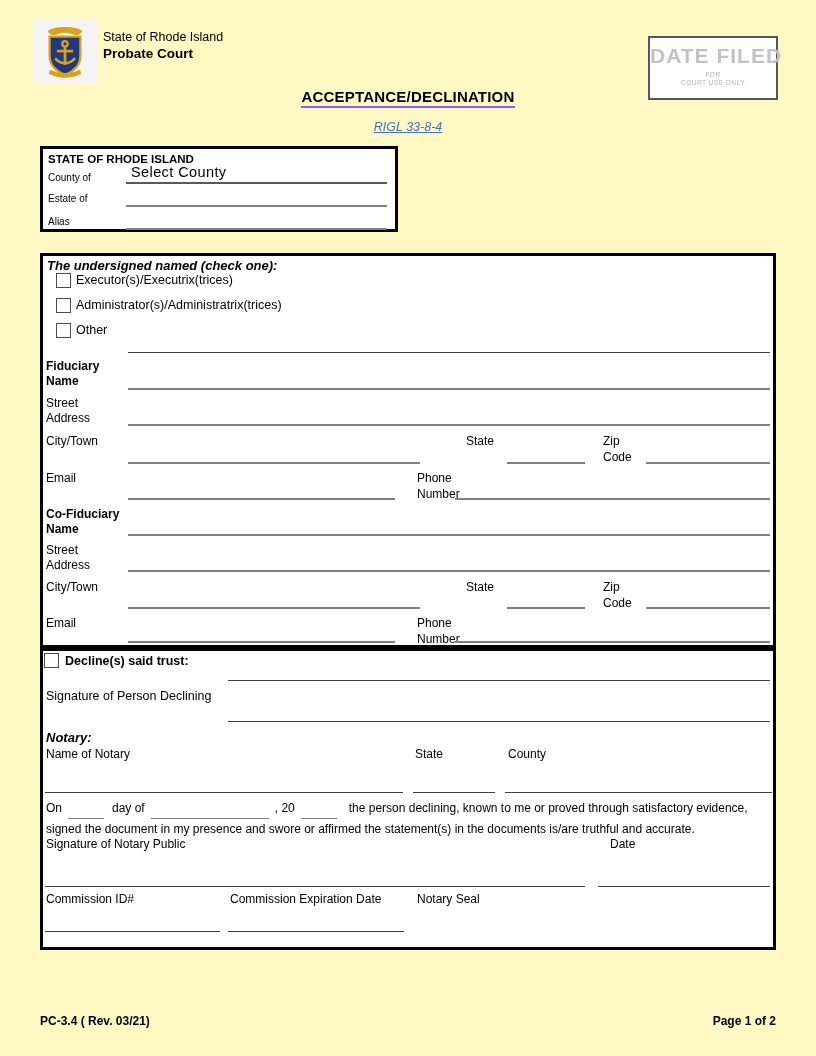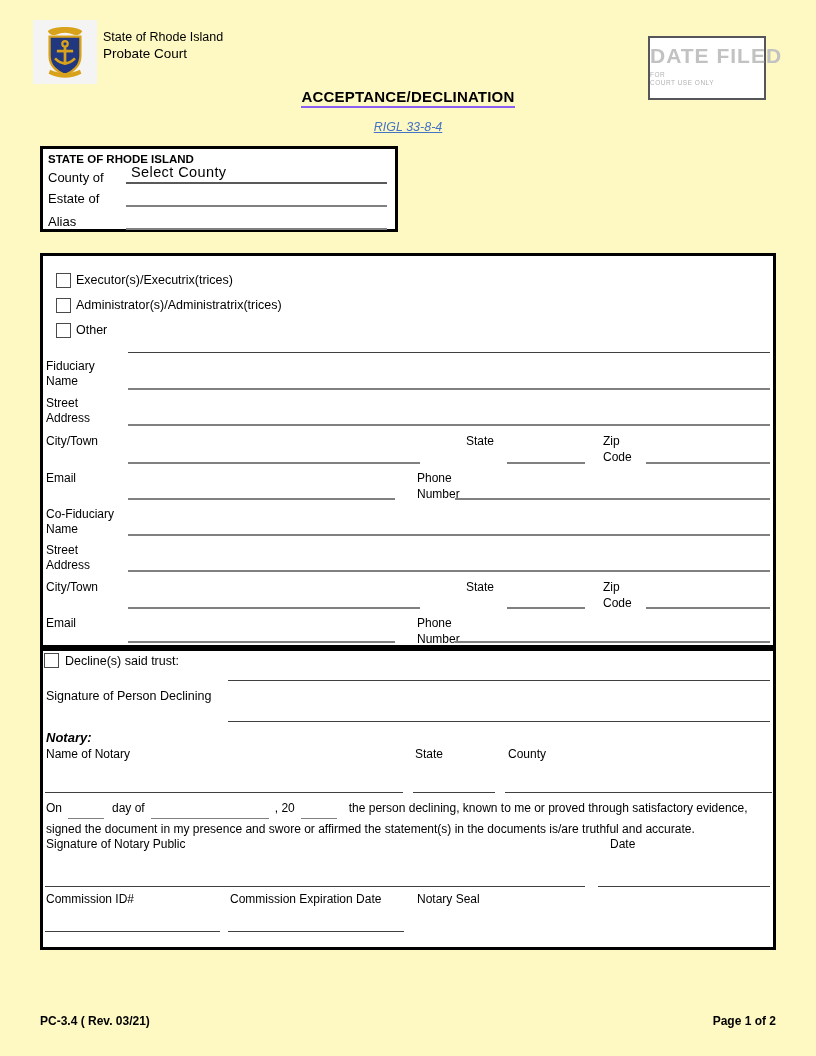--- a/index.html
+++ b/index.html
@@ -1,36 +1,36 @@
 <!DOCTYPE html>
 <html style="--link: #4472C4; --line_gray: #808080; --line_dark: #404040; --stamp_gray: #C2C2C2; --shield_blue: #21377F; --seal_gold: #D9A21B;"><head>
 <meta charset="utf-8">
 <style>
   *{margin:0;padding:0;box-sizing:border-box}
   html,body{width:816px;height:1056px;overflow:hidden;background:#fff}
   body{font-family:"Liberation Sans",sans-serif;color:#000;position:relative}
   .abs{position:absolute}
-  .b{font-weight:normal}
+  .b{font-weight:bold}
   .page{position:absolute;left:0;top:0;width:816px;height:1056px;background:#fef9c3}
   .box{position:absolute;border:3px solid #000;background:#fff}
   .line{position:absolute;height:0;border-bottom:2px solid var(--line_gray,#808080)}
   .line.dark{border-bottom:1.5px solid var(--line_dark,#404040)}
   .line.black{border-bottom:2.5px solid #000}
   .cb{position:absolute;width:15px;height:15px;border:1.6px solid #4a4a4a;background:#fff}
   .lbl{font-size:12px;line-height:15px}
   .lbl2{font-size:12.5px;line-height:15px}
-  .sm{font-size:13px;line-height:12px}
+  .sm{font-size:10px;line-height:12px}
   .h-box{font-size:11.5px;font-weight:bold;line-height:14px}
   .selval{font-size:14.5px;font-weight:normal;letter-spacing:.4px;white-space:nowrap}
   .sechead{font-size:13px;font-weight:bold;font-style:italic}
   .logo{position:absolute;left:33px;top:20px;width:64px;height:64px;background:#f4f4f4;display:flex;align-items:center;justify-content:center}
   .title{position:absolute;left:0;top:88px;width:100%;text-align:center}
   .title .t1{display:inline-block;font-size:15px;font-weight:bold;border-bottom:2px solid #8b5cf6;padding-bottom:1px;letter-spacing:.2px}
   .title .t2{margin-top:12px;font-size:12.5px;font-style:italic;color:var(--link,#4472C4);text-decoration:underline}
-  .datefiled{position:absolute;left:648px;top:36px;width:118px;height:64px;border:2px solid #55565a;text-align:left;background:#fff}
+  .datefiled{position:absolute;left:648px;top:36px;width:130px;height:64px;border:2px solid #55565a;text-align:center;background:#fff}
   .datefiled .big{margin-top:6px;font-size:21px;font-weight:bold;color:var(--stamp_gray,#C2C2C2);letter-spacing:1px;white-space:nowrap}
   .datefiled .tiny{font-size:6.5px;line-height:8px;color:#b3b3b3;letter-spacing:.5px;margin-top:3px}
   .oath{position:absolute;left:3px;top:150px;font-size:12px;white-space:nowrap}
   .blank{display:inline-block;height:0;border-bottom:1.5px solid var(--line_gray,#808080);transform:translateY(7px)}
   .footer{position:absolute;top:1014px;font-size:12px;font-weight:bold}
 </style>
 </head>
 <body>
 
 <div class="page">
@@ -68,20 +68,21 @@
     <div class="abs selval" style="left:88px;top:15px">Select County</div>
     <div class="line" style="left:83px;top:33px;width:261px;border-color:#595959"></div>
     <div class="abs sm" style="left:5px;top:44px">Estate of</div>
     <div class="line" style="left:83px;top:56px;width:261px"></div>
     <div class="abs sm" style="left:5px;top:67px">Alias</div>
     <div class="line" style="left:83px;top:79px;width:261px"></div>
   </div>
 
 
   <div class="box" style="left:40px;top:253px;width:736px;height:395px">
+    <div class="abs sechead" style="left:4px;top:2px">The undersigned named (check one):</div>
 
     <div class="cb" style="left:13px;top:17px"></div>
     <div class="abs lbl2" style="left:33px;top:17px">Executor(s)/Executrix(trices)</div>
     <div class="cb" style="left:13px;top:42px"></div>
     <div class="abs lbl2" style="left:33px;top:42px">Administrator(s)/Administratrix(trices)</div>
     <div class="cb" style="left:13px;top:67px"></div>
     <div class="abs lbl2" style="left:33px;top:67px">Other</div>
     <div class="line dark" style="left:85px;top:96px;width:642px"></div>
 
     <div class="abs lbl b" style="left:3px;top:103px">Fiduciary</div>

